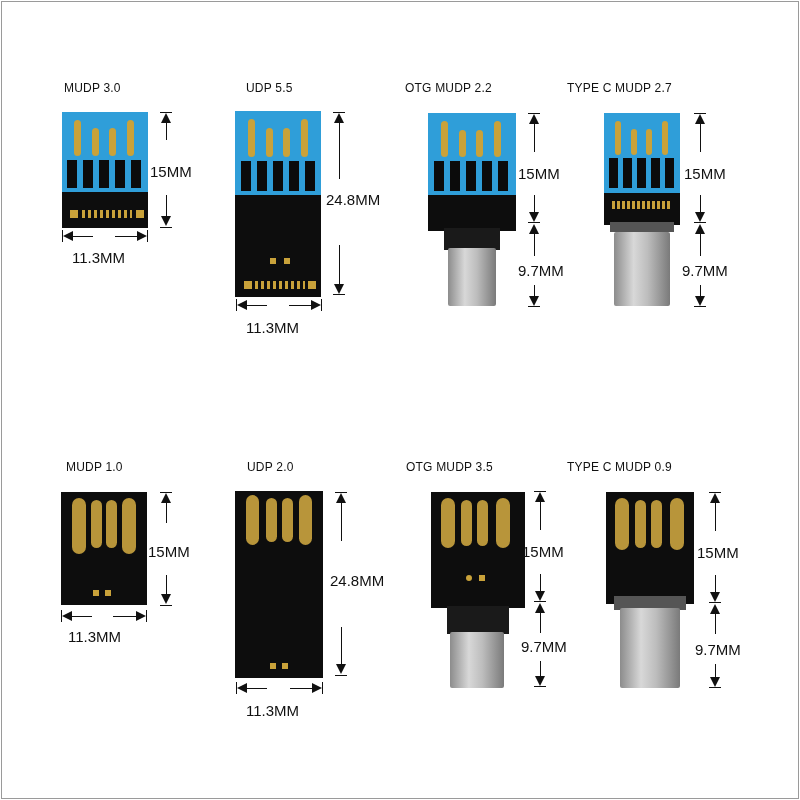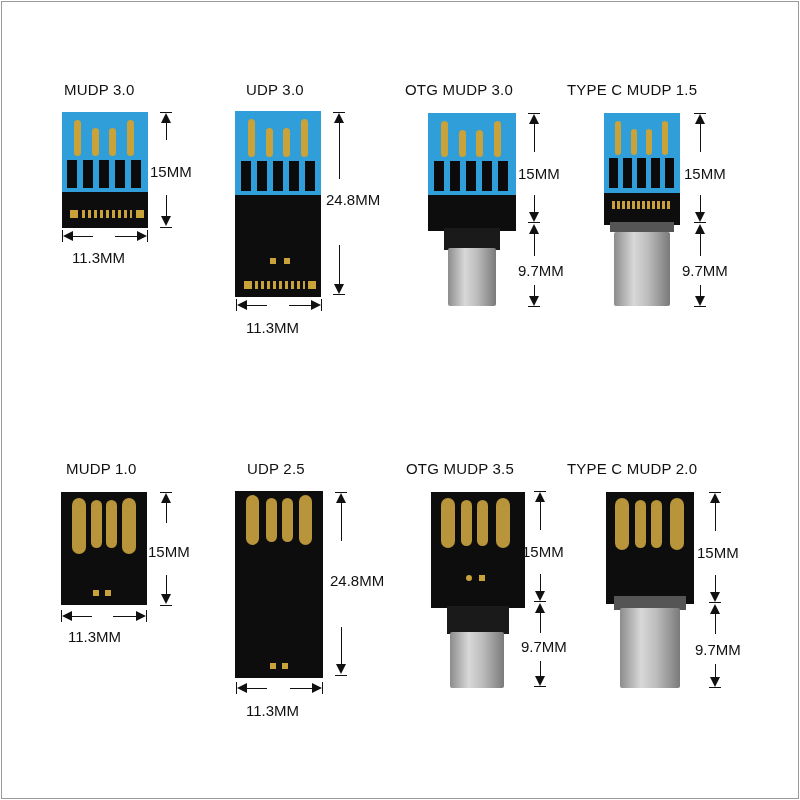--- a/index.html
+++ b/index.html
@@ -1,18 +1,18 @@
 <!DOCTYPE html>
 <html><head>
 <meta charset="utf-8">
 <style>
   html,body{margin:0;padding:0;background:#fff;}
   body{width:800px;height:800px;position:relative;overflow:hidden;font-family:"Liberation Sans",sans-serif;color:#111;}
   .frame{position:absolute;left:1px;top:1px;width:796px;height:796px;border:1px solid #9a9a9a;}
-  .title{position:absolute;font-size:15px;letter-spacing:0.2px;white-space:nowrap;}
+  .title{position:absolute;font-size:12px;letter-spacing:0.2px;white-space:nowrap;}
   .dim{position:absolute;font-size:15px;white-space:nowrap;}
   .pcb{position:absolute;background:#0d0d0d;}
   .blue{position:absolute;left:0;top:0;right:0;background:#2f9ed9;}
   .gold{position:absolute;background:#c9a23a;border-radius:4px;}
   .gold2{position:absolute;background:#b8953a;border-radius:8px;}
   .slot{position:absolute;background:#0b0b0b;}
   .pad{position:absolute;background:#c9a23a;}
   .metal{position:absolute;background:linear-gradient(90deg,#8c8c8c,#d8d8d8 35%,#bdbdbd 60%,#7a7a7a);border-radius:2px;}
   .housing{position:absolute;background:#1a1a1a;}
   .vline{position:absolute;width:1px;background:#111;}
@@ -58,21 +58,21 @@
   <div class="tick-v" style="left:62px;top:230px;height:12px;"></div>
   <div class="arr-left" style="left:63px;top:231px;"></div>
   <div class="hline" style="left:73px;top:236px;width:20px;"></div>
   <div class="hline" style="left:115px;top:236px;width:22px;"></div>
   <div class="arr-right" style="left:137px;top:231px;"></div>
   <div class="tick-v" style="left:147px;top:230px;height:12px;"></div>
   <div class="dim" style="left:72px;top:249px;">11.3MM</div>
 </div>
 
 <div>
-  <div class="title" style="left:246px;top:81px;">UDP 3.0</div>
+  <div class="title" style="left:246px;top:81px;">UDP 5.5</div>
   <div class="pcb" style="left:235px;top:111px;width:86px;height:186px;">
     <div class="blue" style="height:84px;"></div>
     <div class="gold" style="left:13px;top:8px;width:7px;height:38px;"></div>
     <div class="gold" style="left:31px;top:17px;width:7px;height:29px;"></div>
     <div class="gold" style="left:48px;top:17px;width:7px;height:29px;"></div>
     <div class="gold" style="left:66px;top:8px;width:7px;height:38px;"></div>
     <div class="slot" style="left:6px;top:50px;width:10px;height:30px;"></div>
     <div class="slot" style="left:22px;top:50px;width:10px;height:30px;"></div>
     <div class="slot" style="left:38px;top:50px;width:10px;height:30px;"></div>
     <div class="slot" style="left:54px;top:50px;width:10px;height:30px;"></div>
@@ -93,21 +93,21 @@
   <div class="tick-v" style="left:236px;top:299px;height:12px;"></div>
   <div class="arr-left" style="left:237px;top:300px;"></div>
   <div class="hline" style="left:247px;top:305px;width:20px;"></div>
   <div class="hline" style="left:289px;top:305px;width:22px;"></div>
   <div class="arr-right" style="left:311px;top:300px;"></div>
   <div class="tick-v" style="left:321px;top:299px;height:12px;"></div>
   <div class="dim" style="left:246px;top:319px;">11.3MM</div>
 </div>
 
 <div>
-  <div class="title" style="left:405px;top:81px;">OTG MUDP 3.0</div>
+  <div class="title" style="left:405px;top:81px;">OTG MUDP 2.2</div>
   <div class="pcb" style="left:428px;top:113px;width:88px;height:118px;">
     <div class="blue" style="height:82px;"></div>
     <div class="gold" style="left:13px;top:8px;width:7px;height:36px;"></div>
     <div class="gold" style="left:31px;top:17px;width:7px;height:27px;"></div>
     <div class="gold" style="left:48px;top:17px;width:7px;height:27px;"></div>
     <div class="gold" style="left:66px;top:8px;width:7px;height:36px;"></div>
     <div class="slot" style="left:6px;top:48px;width:10px;height:30px;"></div>
     <div class="slot" style="left:22px;top:48px;width:10px;height:30px;"></div>
     <div class="slot" style="left:38px;top:48px;width:10px;height:30px;"></div>
     <div class="slot" style="left:54px;top:48px;width:10px;height:30px;"></div>
@@ -124,21 +124,21 @@
   <div class="tick-h" style="left:528px;top:222px;width:12px;"></div>
   <div class="arr-up" style="left:529px;top:224px;"></div>
   <div class="vline" style="left:534px;top:234px;height:22px;"></div>
   <div class="dim" style="left:518px;top:262px;">9.7MM</div>
   <div class="vline" style="left:534px;top:285px;height:12px;"></div>
   <div class="arr-down" style="left:529px;top:296px;"></div>
   <div class="tick-h" style="left:528px;top:306px;width:12px;"></div>
 </div>
 
 <div>
-  <div class="title" style="left:567px;top:81px;">TYPE C MUDP 1.5</div>
+  <div class="title" style="left:567px;top:81px;">TYPE C MUDP 2.7</div>
   <div class="pcb" style="left:604px;top:113px;width:76px;height:112px;">
     <div class="blue" style="height:80px;"></div>
     <div class="gold" style="left:11px;top:8px;width:6px;height:34px;"></div>
     <div class="gold" style="left:27px;top:16px;width:6px;height:26px;"></div>
     <div class="gold" style="left:42px;top:16px;width:6px;height:26px;"></div>
     <div class="gold" style="left:58px;top:8px;width:6px;height:34px;"></div>
     <div class="slot" style="left:5px;top:45px;width:9px;height:30px;"></div>
     <div class="slot" style="left:19px;top:45px;width:9px;height:30px;"></div>
     <div class="slot" style="left:33px;top:45px;width:9px;height:30px;"></div>
     <div class="slot" style="left:47px;top:45px;width:9px;height:30px;"></div>
@@ -182,21 +182,21 @@
   <div class="tick-v" style="left:61px;top:610px;height:12px;"></div>
   <div class="arr-left" style="left:62px;top:611px;"></div>
   <div class="hline" style="left:72px;top:616px;width:20px;"></div>
   <div class="hline" style="left:113px;top:616px;width:23px;"></div>
   <div class="arr-right" style="left:136px;top:611px;"></div>
   <div class="tick-v" style="left:146px;top:610px;height:12px;"></div>
   <div class="dim" style="left:68px;top:628px;">11.3MM</div>
 </div>
 
 <div>
-  <div class="title" style="left:247px;top:460px;">UDP 2.5</div>
+  <div class="title" style="left:247px;top:460px;">UDP 2.0</div>
   <div class="pcb" style="left:235px;top:491px;width:88px;height:187px;">
     <div class="gold2" style="left:11px;top:4px;width:13px;height:50px;"></div>
     <div class="gold2" style="left:31px;top:7px;width:11px;height:44px;"></div>
     <div class="gold2" style="left:47px;top:7px;width:11px;height:44px;"></div>
     <div class="gold2" style="left:64px;top:4px;width:13px;height:50px;"></div>
     <div class="pad" style="left:35px;top:172px;width:6px;height:6px;"></div>
     <div class="pad" style="left:47px;top:172px;width:6px;height:6px;"></div>
   </div>
   <div class="tick-h" style="left:335px;top:492px;width:12px;"></div>
   <div class="arr-up" style="left:336px;top:493px;"></div>
@@ -235,21 +235,21 @@
   <div class="tick-h" style="left:534px;top:601px;width:12px;"></div>
   <div class="arr-up" style="left:535px;top:603px;"></div>
   <div class="vline" style="left:540px;top:613px;height:20px;"></div>
   <div class="dim" style="left:521px;top:638px;">9.7MM</div>
   <div class="vline" style="left:540px;top:661px;height:16px;"></div>
   <div class="arr-down" style="left:535px;top:676px;"></div>
   <div class="tick-h" style="left:534px;top:686px;width:12px;"></div>
 </div>
 
 <div>
-  <div class="title" style="left:567px;top:460px;">TYPE C MUDP 2.0</div>
+  <div class="title" style="left:567px;top:460px;">TYPE C MUDP 0.9</div>
   <div class="pcb" style="left:606px;top:492px;width:88px;height:112px;">
     <div class="gold2" style="left:9px;top:6px;width:14px;height:52px;"></div>
     <div class="gold2" style="left:29px;top:8px;width:11px;height:48px;"></div>
     <div class="gold2" style="left:45px;top:8px;width:11px;height:48px;"></div>
     <div class="gold2" style="left:64px;top:6px;width:14px;height:52px;"></div>
   </div>
   <div class="housing" style="left:614px;top:596px;width:72px;height:14px;background:#555;"></div>
   <div class="metal" style="left:620px;top:608px;width:60px;height:80px;"></div>
   <div class="tick-h" style="left:709px;top:492px;width:12px;"></div>
   <div class="arr-up" style="left:710px;top:493px;"></div>

